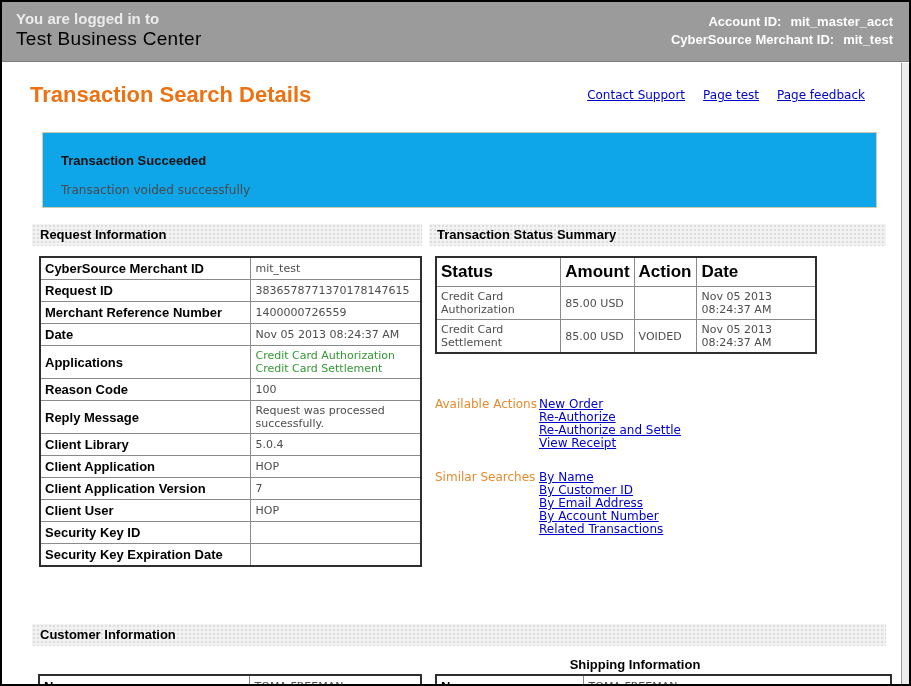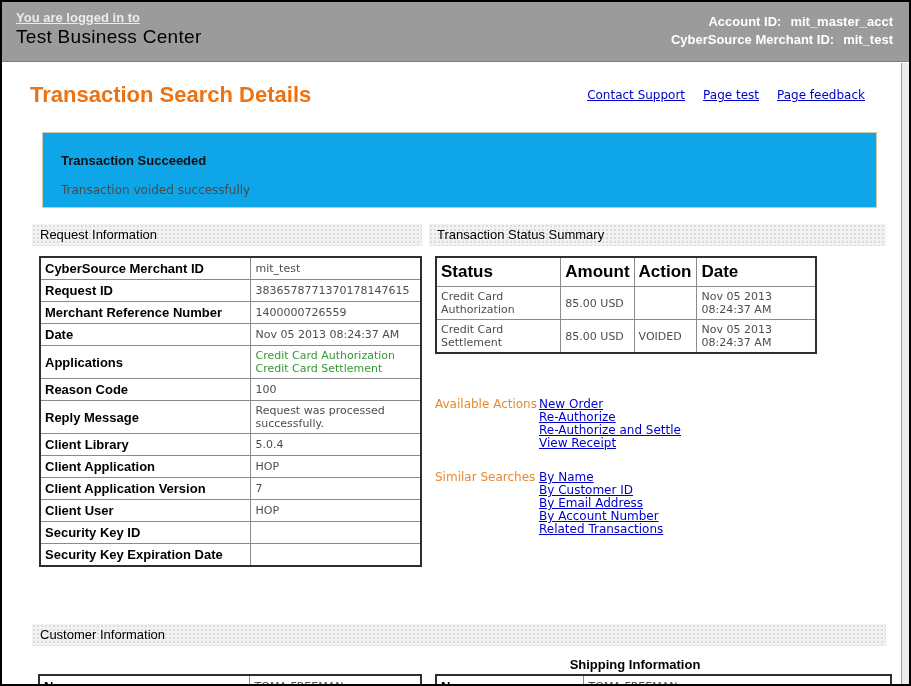--- a/index.html
+++ b/index.html
@@ -7,41 +7,41 @@
   .page {
     position:relative; width:911px; height:686px; overflow:hidden;
     background:#fff; border:2px solid #000;
   }
   
   .topbar {
     position:absolute; left:0; right:0; top:0; height:60px;
     background:#9b9b9b; border-bottom:1px solid #7e7e7e;
   }
   .login-block { position:absolute; left:14px; top:8px; }
-  .login-prefix { font-size:13px; font-weight:bold; color:#ebebeb; display:block;text-decoration:underline; }
+  .login-prefix { font-size:15px; font-weight:bold; color:#ebebeb; display:block; }
   .app-title { font-size:19px; color:#000000; display:block; margin-top:1px; letter-spacing:.3px; }
   .ids-block { position:absolute; right:16px; top:11px; text-align:right; color:#fff; font-weight:bold; font-size:13px; line-height:18px; }
   .ids-row .idlabel { margin-right:9px;margin-top:32px; }
   
   .gutter { position:absolute; top:61px; bottom:0; right:0; width:8px; background:#ececec; border-left:1px solid #9a9a9a; }
   
   .page-title { position:absolute; left:28px; top:80px; font-size:22px; color:#ee7211; }
   .top-links { position:absolute; top:86px; right:44px; display:flex; gap:18px; }
   .top-links a { font-size:12px; color:#0000cc; text-decoration:underline; cursor:pointer; font-family:"DejaVu Sans", sans-serif; }
   
   .message-box {
     position:absolute; left:40px; top:130px; width:835px; height:76px;
     background:#0ea5e9; border:1px solid #cfccae; padding:20px 0 0 18px;
   }
   .message-title { font-size:13px; font-weight:bold; color:#111; }
   .message-body { font-size:12px; color:#4a4a4a; margin-top:15px; font-family:"DejaVu Sans", sans-serif; }
   
   .strip {
     position:absolute; height:22px; line-height:22px; padding-left:8px;
-    font-size:13px; font-weight:normal; color:#000;
+    font-size:13px; font-weight:bold; color:#000;
     background-color:#f2f2f2;
     background-image:radial-gradient(#dcdcdc 1px, rgba(0,0,0,0) 1px);
     background-size:4px 4px;
   }
   .strip-request  { left:30px; top:222px; width:390px; }
   .strip-status   { left:427px; top:222px; width:457px; }
   .strip-customer { left:30px; top:622px; width:854px; }
   
   table { border-collapse:collapse; background:#fff; }
   .dtable { border:2px solid #2e2e2e; }

